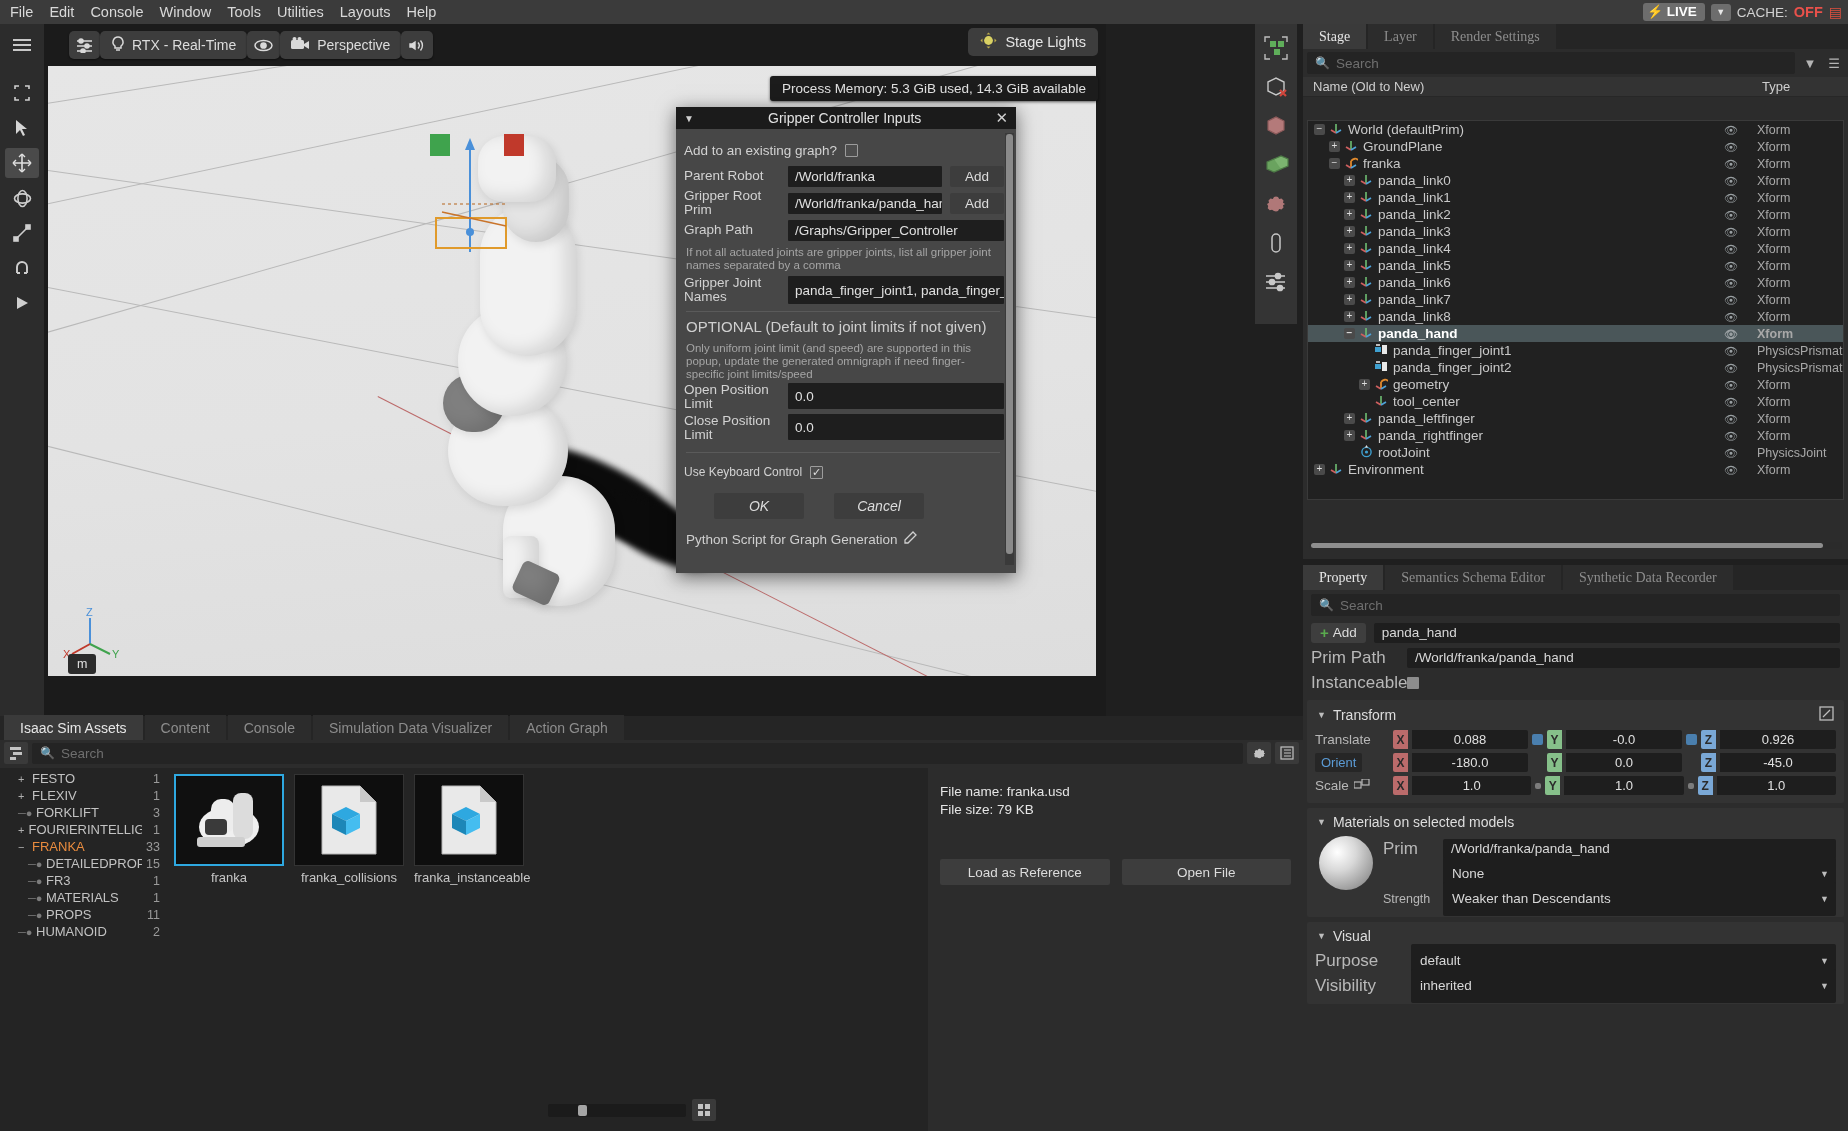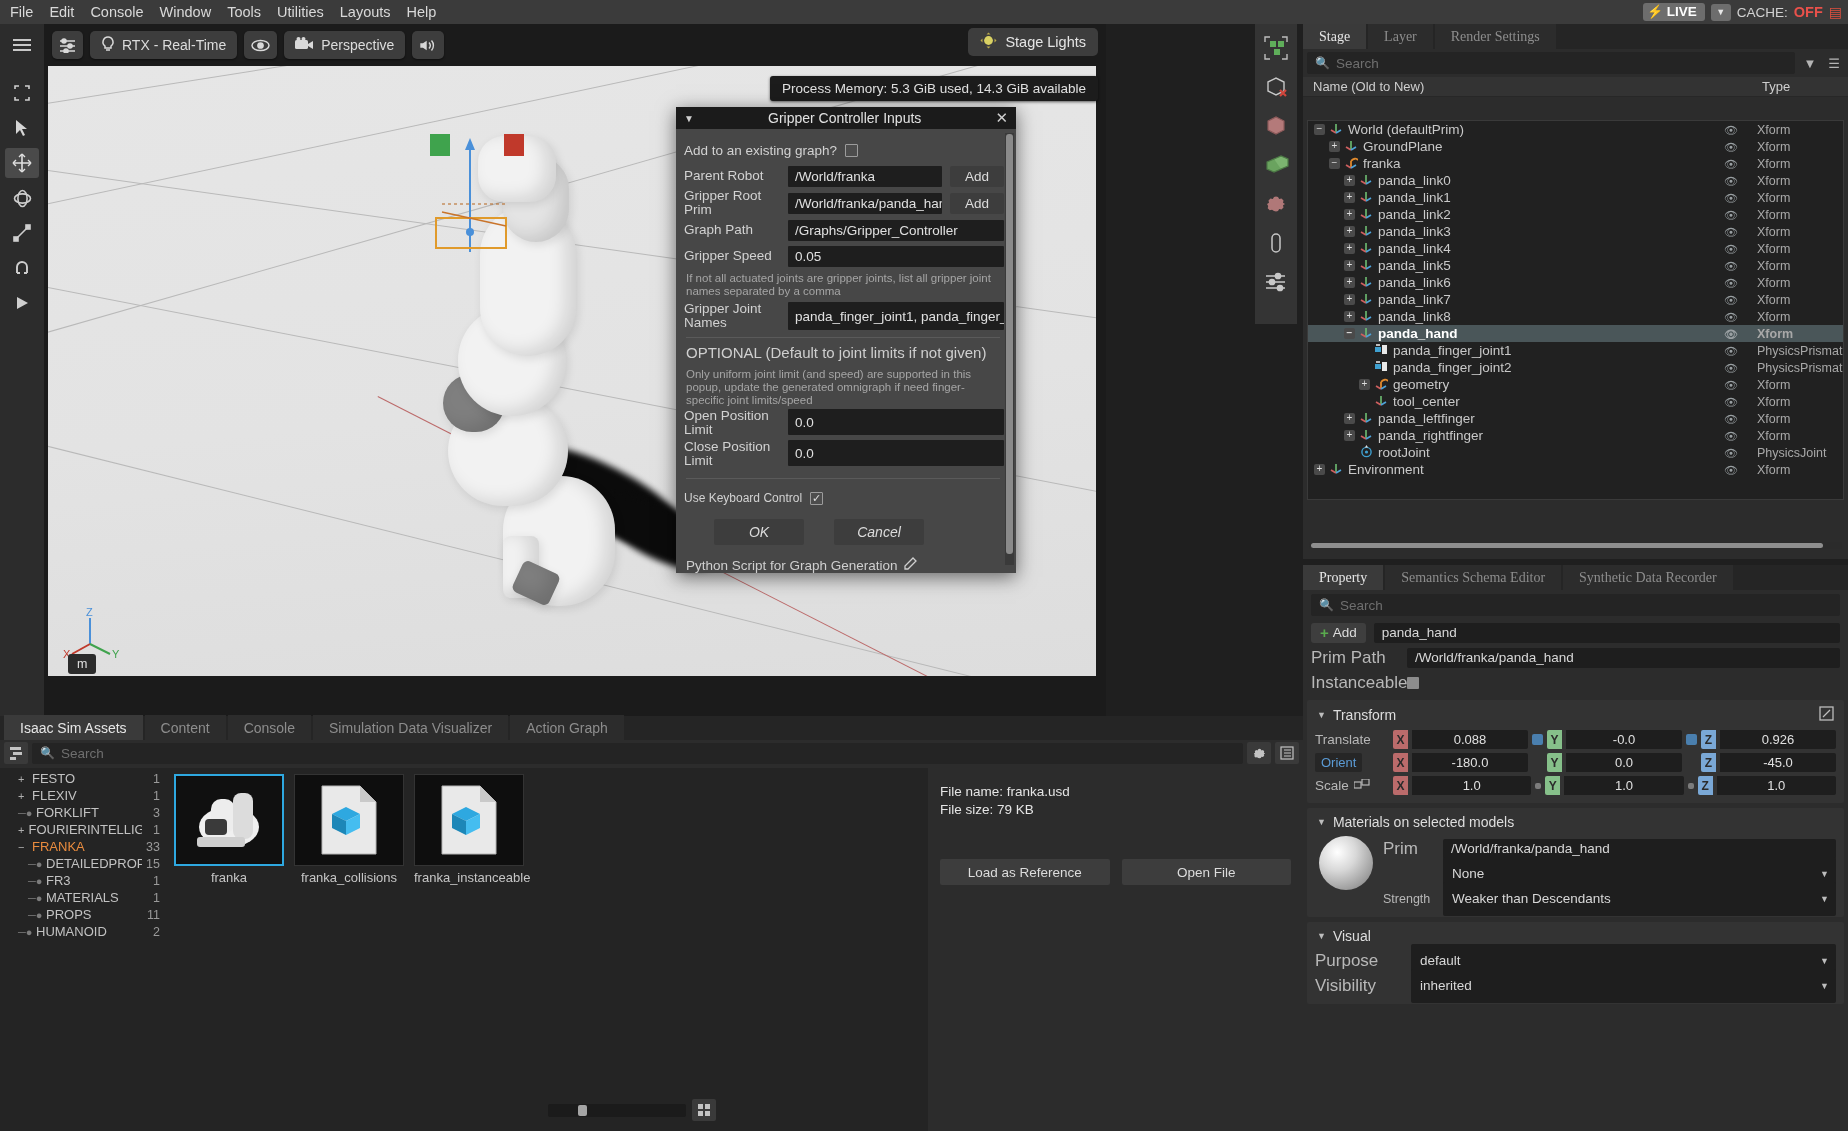--- a/index.html
+++ b/index.html
@@ -52,22 +52,22 @@
   .ltbtn.sel { background:#4a4a4a; }
   .ltsep { height:8px; }
 
   
   #viewportwrap {
     position:absolute; left:44px; top:24px;
     width:1062px; height:692px;
     background:#1b1b1b;
   }
   #vptoolbar {
-    position:absolute; left:8px; top:4px; right:8px; height:34px;
-    display:flex; align-items:center; gap:7px; z-index:7;
+    position:absolute; left:25px; top:4px; right:8px; height:34px;
+    display:flex; align-items:center; z-index:7;
   }
   .vpbtn {
     background:#3d3d3d; border-radius:5px; height:28px;
     display:flex; align-items:center; gap:7px; padding:0 11px;
     color:#dcdcdc; font-size:14px; box-shadow:0 1px 2px rgba(0,0,0,.5);
   }
   .vpbtn.icon-only { padding:0 7px; }
   .vpbtn .lbl { white-space:nowrap; }
   #stagelights {
     position:absolute; right:8px; top:4px;
@@ -1149,24 +1149,20 @@
         </div>
         <div class="drow">
           <div class="dlabel">Gripper Root Prim</div>
           <div class="dfield">/World/franka/panda_hand</div>
           <div class="daddbtn">Add</div>
         </div>
         <div class="drow">
           <div class="dlabel">Graph Path</div>
           <div class="dfield">/Graphs/Gripper_Controller</div>
         </div>
-        <div class="drow">
-          <div class="dlabel">Gripper Speed</div>
-          <div class="dfield">0.05</div>
-        </div>
       </div>
     <div class="dhint">If not all actuated joints are gripper joints, list all gripper joint names separated by a comma</div>
     <div class="drow" style="align-items:flex-start; padding-top:2px;">
       <div class="dlabel">Gripper Joint Names</div>
       <div class="dfield" style="height:28px;">panda_finger_joint1, panda_finger_joint2</div>
     </div>
     <div class="dsep"></div>
     <div class="dopt">OPTIONAL (Default to joint limits if not given)</div>
     <div class="dhint">Only uniform joint limit (and speed) are supported in this popup, update the generated omnigraph if need finger-specific joint limits/speed</div>
     <div class="drow" style="align-items:flex-start;">

